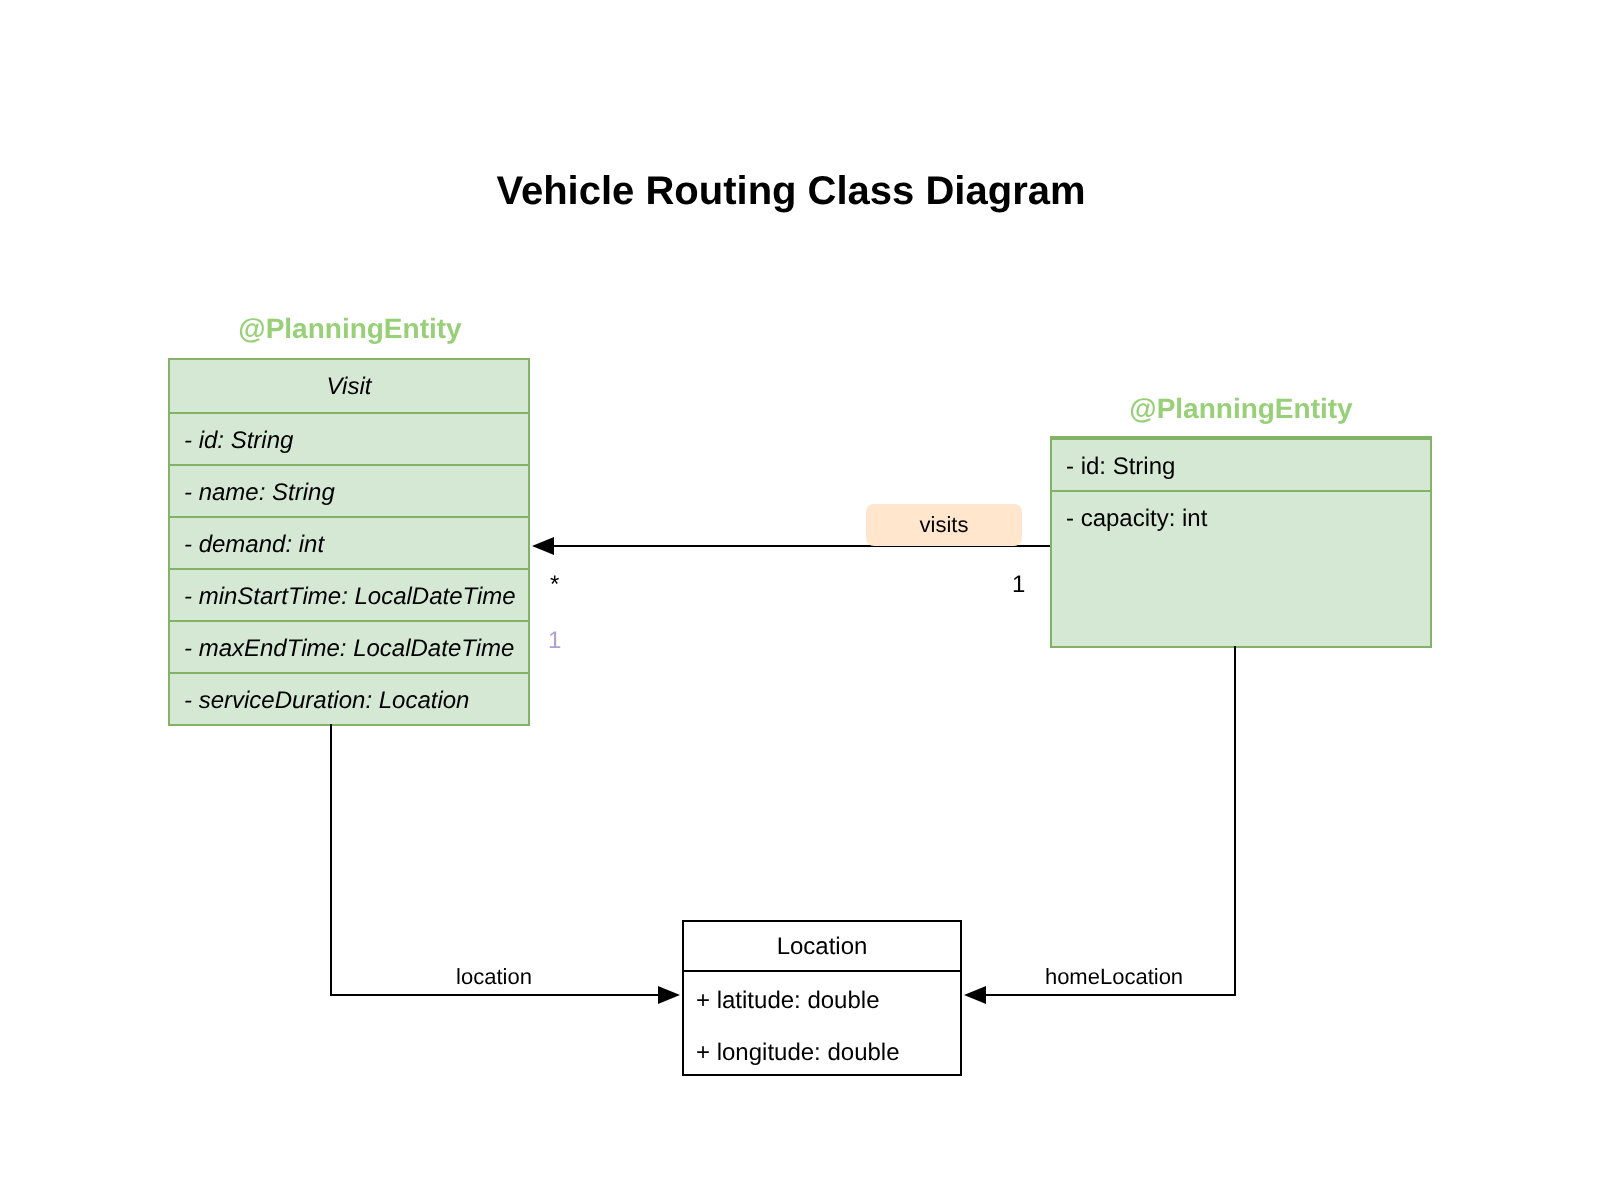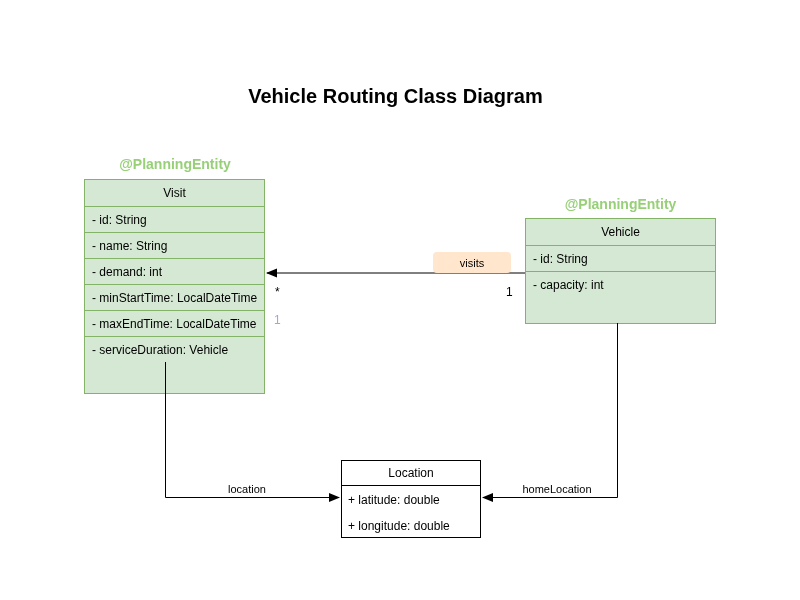--- a/index.html
+++ b/index.html
@@ -114,34 +114,33 @@
 </style>
 </head>
 <body>
 
 <div class="canvas">
 
   <div class="diagram-title">Vehicle Routing Class Diagram</div>
 
   <div class="annotation green" style="left:85px; top:156px; width:180px;">@PlanningEntity</div>
 
-  <div class="uml-class" style="left:84px; top:179px; width:181px; height:215px;">
+  <div class="uml-class" style="left:84px; top:179px; width:181px; height:184px;font-style:italic;">
     <div class="uml-header">Visit</div>
     <div class="uml-row">- id: String</div>
     <div class="uml-row">- name: String</div>
     <div class="uml-row">- demand: int</div>
     <div class="uml-row">- minStartTime: LocalDateTime</div>
     <div class="uml-row">- maxEndTime: LocalDateTime</div>
-    <div class="uml-row">- serviceDuration: Vehicle</div>
+    <div class="uml-row">- serviceDuration: Location</div>
   </div>
 
   <div class="annotation green" style="left:525px; top:196px; width:191px;">@PlanningEntity</div>
 
   <div class="uml-class" style="left:525px; top:218px; width:191px; height:106px;">
-    <div class="uml-header">Vehicle</div>
     <div class="uml-row">- id: String</div>
     <div class="uml-row">- capacity: int</div>
   </div>
 
   <div class="uml-class white" style="left:341px; top:460px; width:140px; height:78px;">
     <div class="uml-header">Location</div>
     <div class="uml-body">
       <div class="plain-row">+ latitude: double</div>
       <div class="plain-row">+ longitude: double</div>
     </div>

